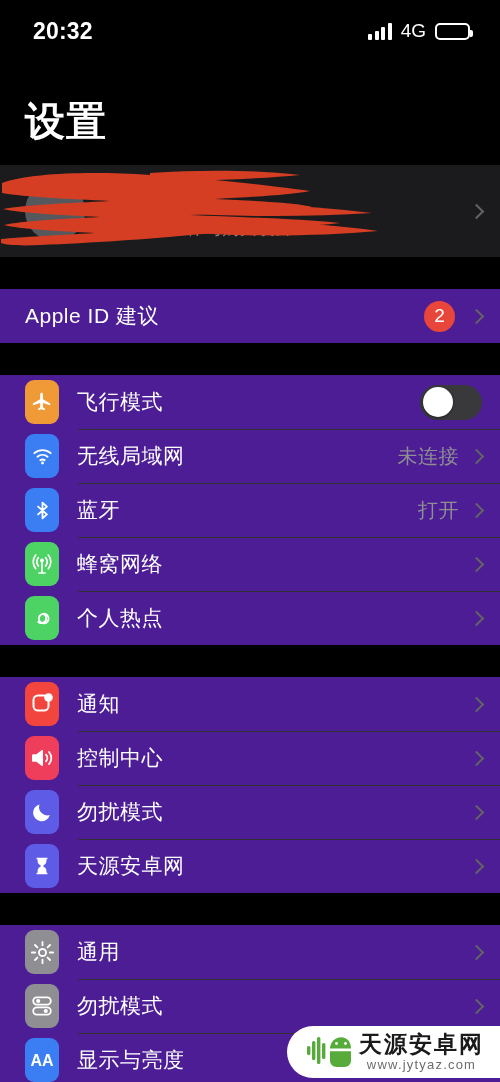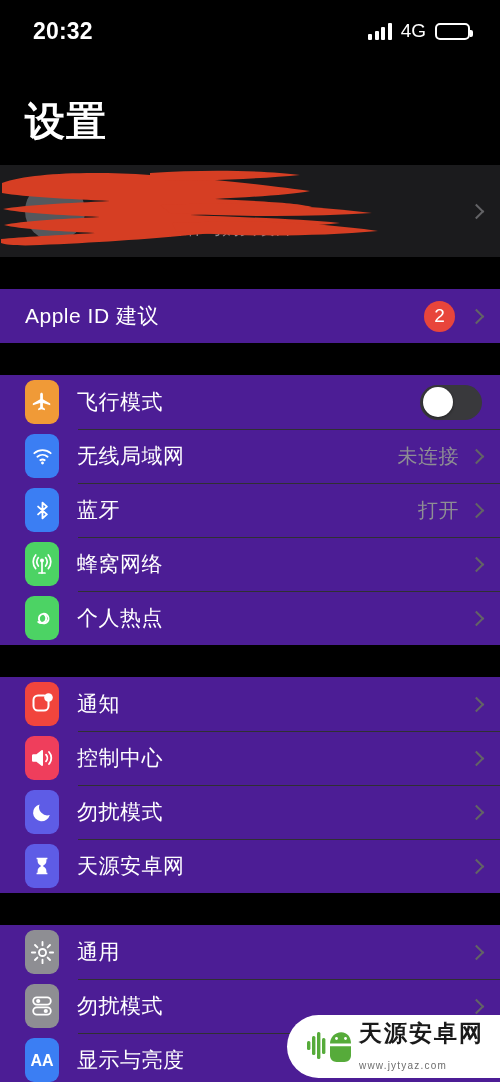--- a/index.html
+++ b/index.html
@@ -93,21 +93,21 @@
 
   
   .watermark {
     position:absolute; right:0; bottom:4px;
     display:flex; align-items:center; gap:8px;
     background:#fff; border-radius:40px 0 0 40px; padding:7px 16px 7px 20px;
   }
   .wm-logo { width:44px; height:36px; flex:0 0 auto; }
   .wm-txt { line-height:1; }
   .wm-cn { font-size:23px; font-weight:bold; color:#1a1a1a; letter-spacing:2px; }
-  .wm-url { font-size:10px; color:#6d6d6d; letter-spacing:1.2px; margin-top:16px; }
+  .wm-url { font-size:13px; color:#6d6d6d; letter-spacing:1.2px; margin-top:2px;text-align:center; }
 
   .clipbottom { overflow:hidden; }
 </style>
 </head>
 <body>
 
 <div class="phone">
 
   <div class="statusbar">
     <span class="sb-time">20:32</span>

